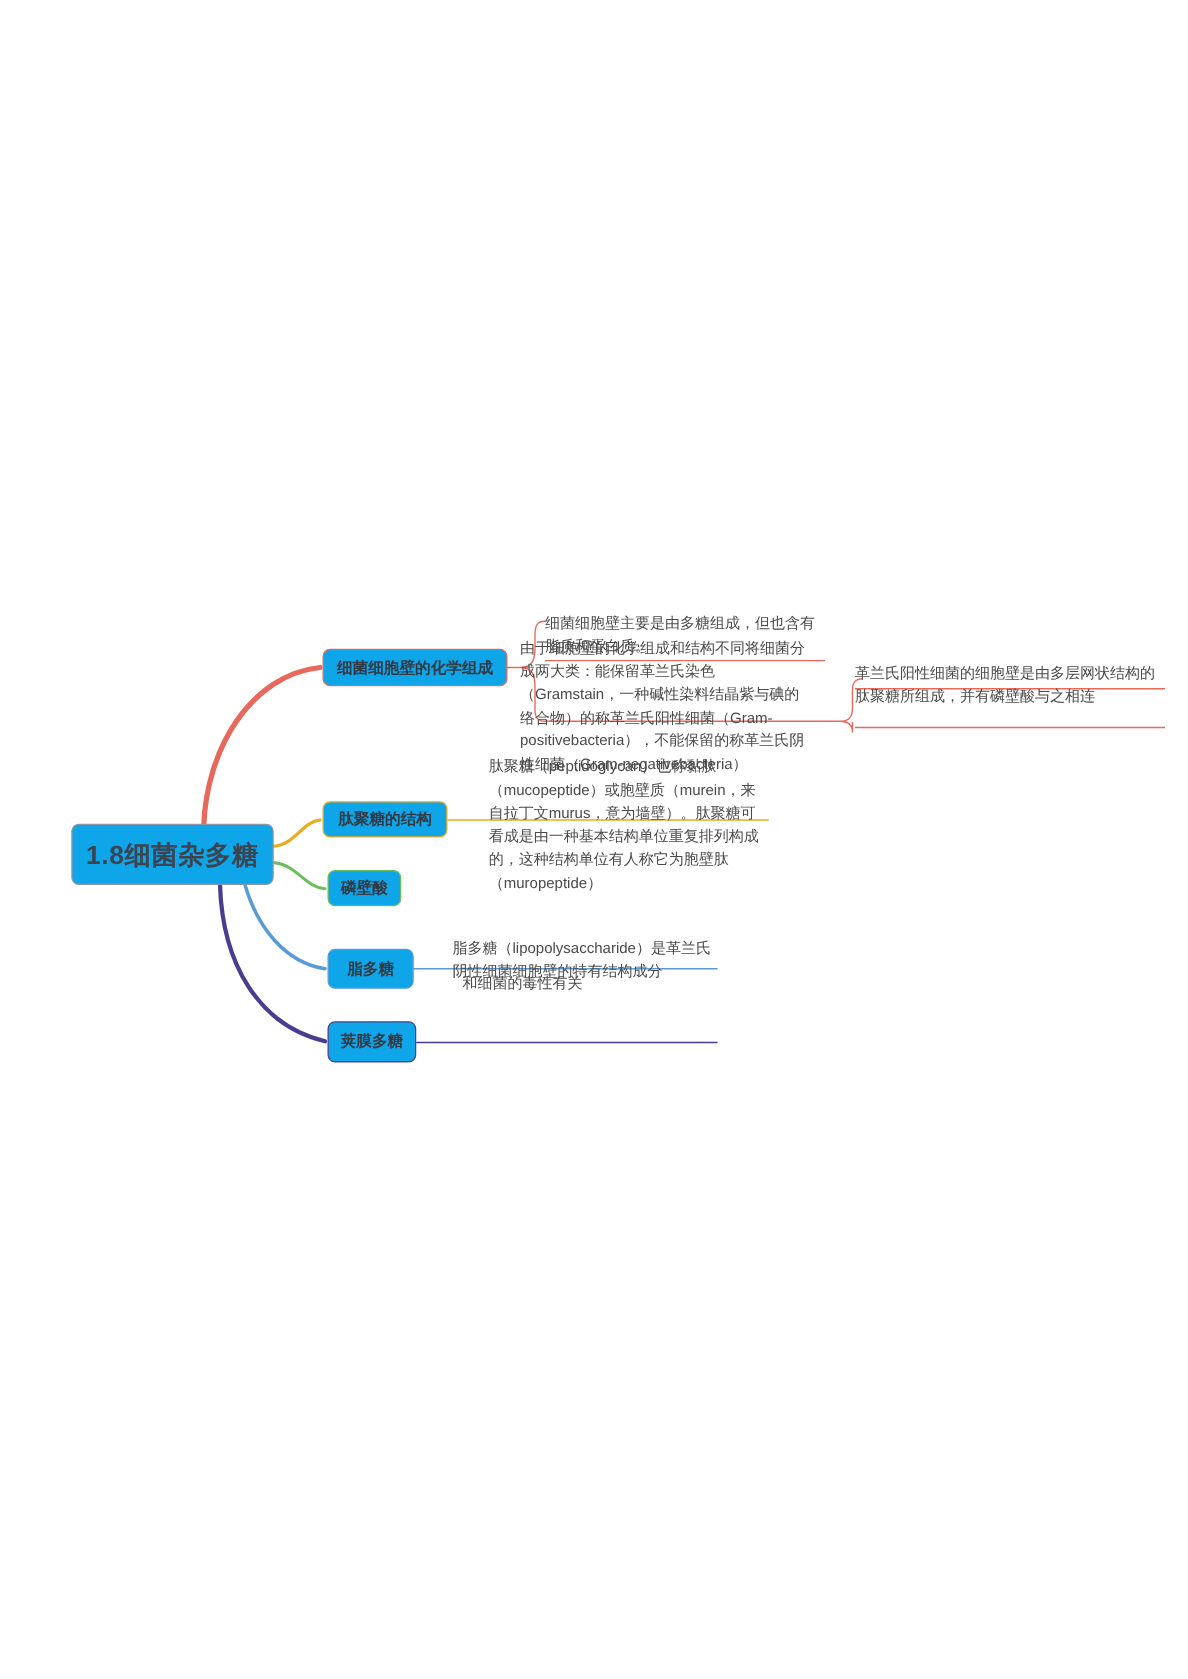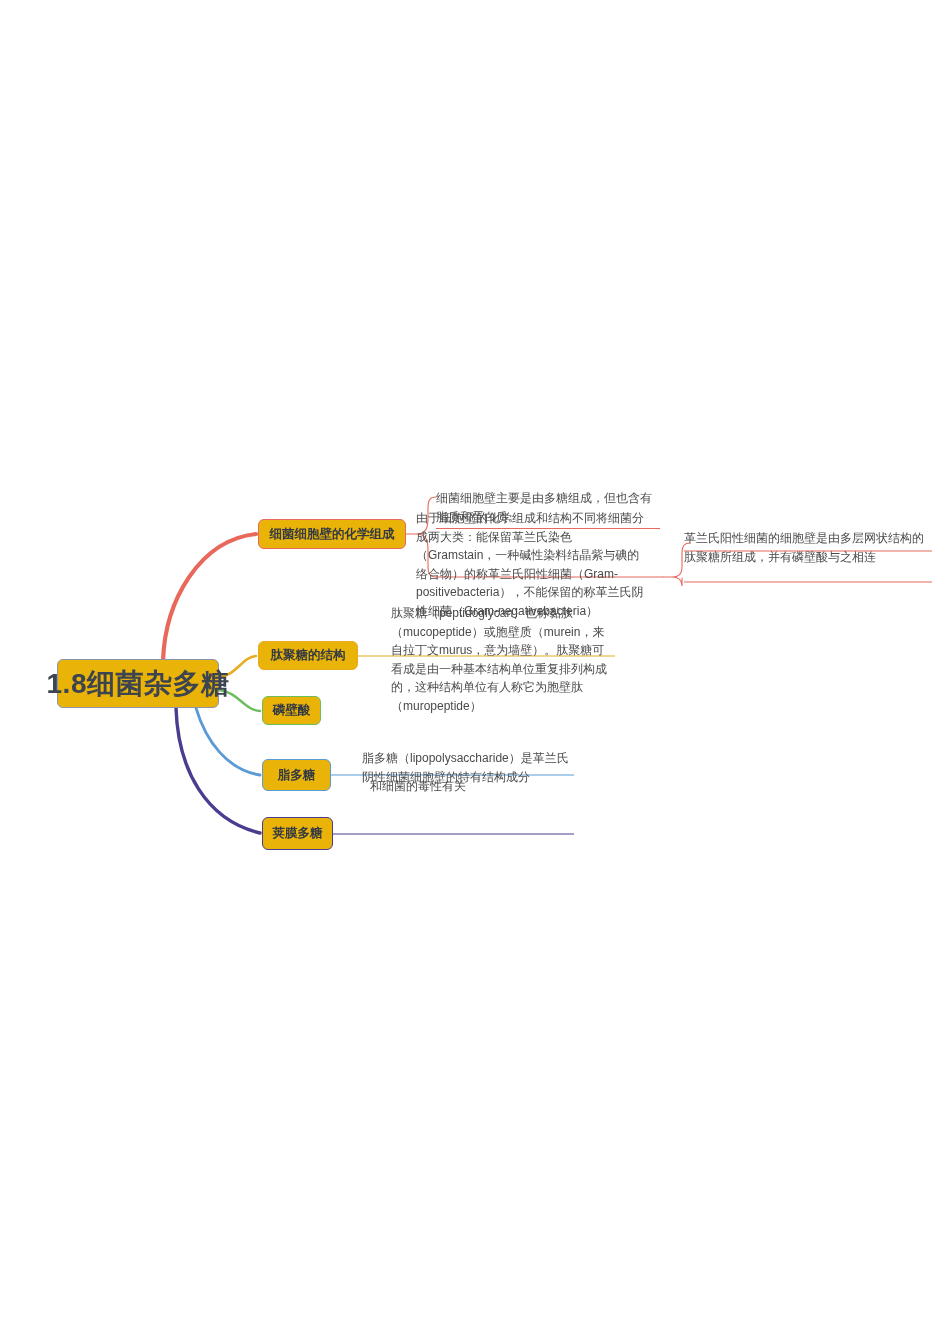--- a/index.html
+++ b/index.html
@@ -27,35 +27,35 @@
     top: 0;
     width: 950px;
     height: 1343px;
     pointer-events: none;
   }
 
   
   .node {
     position: absolute;
     box-sizing: border-box;
-    background: #eab308;
+    background: #0ea5e9;
     display: flex;
     align-items: center;
     justify-content: center;
     white-space: nowrap;
   }
 
   .root-node {
     left: 57px;
     top: 659px;
     width: 162px;
     height: 49px;
     border: 1.6px solid #8a97a8;
     border-radius: 6px;
-    font-size: 28px;
+    font-size: 21px;
     font-weight: 700;
     color: #3c4450;
     letter-spacing: 0.5px;
   }
 
   .branch-node {
     border-width: 1.4px;
     border-style: solid;
     border-radius: 6px;
     font-size: 12.5px;

